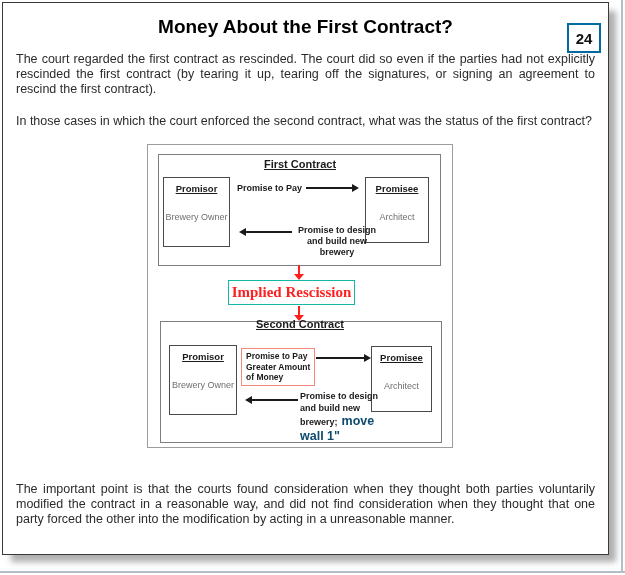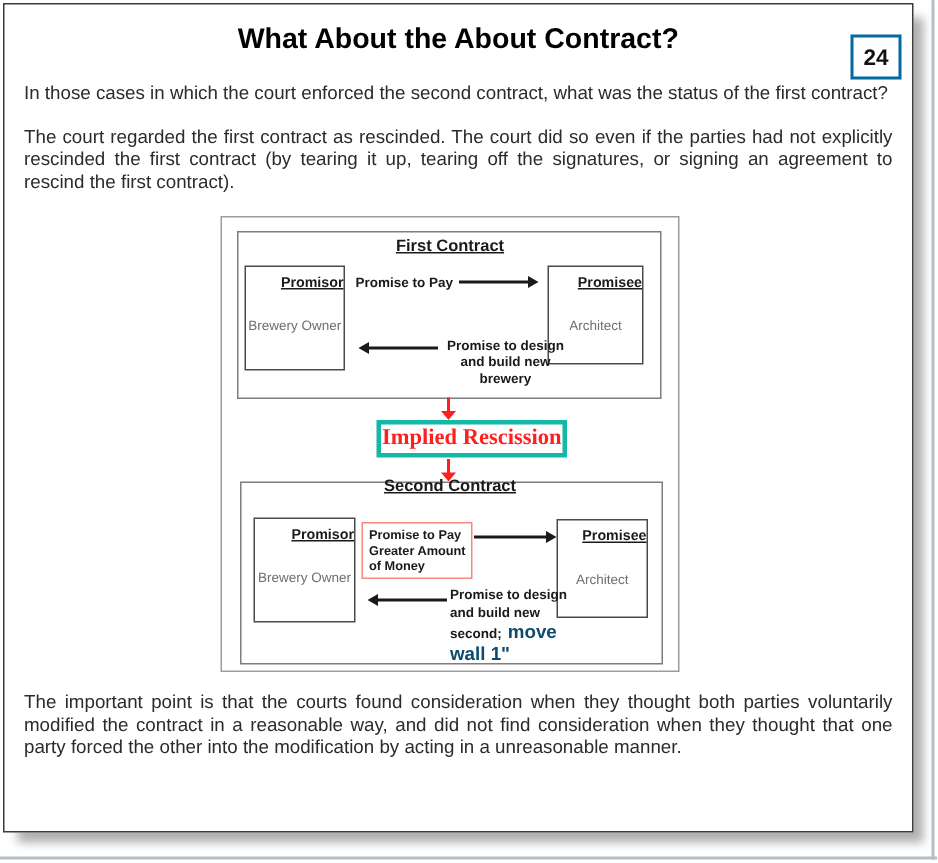--- a/index.html
+++ b/index.html
@@ -13,35 +13,35 @@
         box-shadow:8px 8px 6px -1px rgba(110,110,110,0.55);}
   .content{position:relative;width:100%;height:100%;box-sizing:border-box;padding:0 13px;}
 
   .title{margin:13px 30px 0 30px;text-align:center;font-size:19px;font-weight:bold;color:#000;}
   .page-number{position:absolute;top:7px;right:7px;width:30px;height:26px;border:2px solid #0369a1;
                display:flex;align-items:center;justify-content:center;
                font-size:15px;font-weight:bold;color:#111;background:#fff;}
 
   .para{margin:17px 0 0 0;font-size:12.5px;line-height:15px;color:#2b2b2b;text-align:justify;}
   .para.p2{margin-top:14px;}
-  .para.p3{margin-top:13px;}
+  .para.p3{margin-top:34px;}
 
   
   .diagram{position:relative;width:304px;height:302px;margin:15px 0 0 131px;
            border:1px solid #9c9c9c;background:#fff;}
   .contract-box{position:absolute;border:1px solid #7d7d7d;background:#fff;}
   .fc{left:10px;top:9px;width:281px;height:110px;}
   .sc{left:12px;top:176px;width:280px;height:120px;}
   .contract-title{position:absolute;left:0;right:0;text-align:center;
                   font-size:11px;font-weight:bold;color:#1a1a1a;text-decoration:underline;}
   .fc-title{top:13px;} .sc-title{top:173px;text-decoration:underline;}
 
   .party-box{position:absolute;border:1px solid #4a4a4a;background:#fff;box-sizing:border-box;
              text-align:center;padding-top:5px;}
-  .party-role{font-size:9.5px;font-weight:bold;color:#1a1a1a;text-decoration:underline;text-align:right;}
+  .party-role{font-size:9.5px;font-weight:bold;color:#1a1a1a;text-decoration:underline;}
   .party-name{font-size:9px;color:#6f6f6f;margin-top:18px;}
   .p1or{left:15px;top:32px;width:67px;height:70px;}
   .p1ee{left:217px;top:32px;width:64px;height:66px;}
   .p2or{left:21px;top:200px;width:68px;height:70px;}
   .p2ee{left:223px;top:201px;width:61px;height:66px;}
 
   .hrow{position:absolute;display:flex;align-items:center;}
   .promise-label{font-size:9px;font-weight:bold;color:#1a1a1a;white-space:nowrap;margin-right:4px;}
   .hline{height:2px;background:#1a1a1a;}
   .ah-r{width:0;height:0;border-top:4px solid transparent;border-bottom:4px solid transparent;
@@ -56,47 +56,47 @@
   .red-big{color:#0c4a6e;font-size:12.5px;font-weight:bold;line-height:14px;}
   span.red-big{margin-left:4px;}
 
   .vline{position:absolute;left:150px;width:2px;background:#ff1f1f;}
   .vl1{top:120px;height:10px;} .vl2{top:161px;height:10px;}
   .ah-d{position:absolute;left:146px;width:0;height:0;
         border-left:5px solid transparent;border-right:5px solid transparent;
         border-top:6px solid #ff1f1f;}
   .ad1{top:129px;} .ad2{top:170px;}
 
-  .ir-box{position:absolute;left:103px;top:135px;width:127px;height:25px;box-sizing:border-box;
-          border:3px solid #14b8a6;display:flex;align-items:center;justify-content:center;
+  .ir-box{position:absolute;left:80px;top:135px;width:127px;height:25px;box-sizing:border-box;
+          border:1px solid #14b8a6;display:flex;align-items:center;justify-content:center;
           font-family:"Liberation Serif","DejaVu Serif",serif;
           font-size:15px;font-weight:bold;color:#ff1f1f;background:#fff;}
 
   .red-promise-box{position:absolute;left:93px;top:203px;width:74px;height:38px;box-sizing:border-box;
                    border:1px solid #f5887e;background:#fff;padding:2px 0 0 4px;
                    font-size:8.5px;font-weight:bold;line-height:10.5px;color:#1a1a1a;text-align:left;}
   .arr-ptp{left:89px;top:38px;}
   .arr-r2{left:168px;top:209px;}
   .arr-l1{left:91px;top:83px;}
   .arr-l2{left:97px;top:251px;}
 </style>
 </head>
 <body>
 
 <div class="viewport">
   <div class="page">
     <div class="content">
 
       <div class="page-number">24</div>
 
-      <div class="title">What About the About Contract?</div>
+      <div class="title">Money About the First Contract?</div>
+
+      <p class="para p2">The court regarded the first contract as rescinded.  The court did so even if the parties had not explicitly rescinded the first contract (by tearing it up, tearing off the signatures, or signing an agreement to rescind the first contract).</p>
 
       <p class="para p1">In those cases in which the court enforced the second contract, what was the status of the first contract?</p>
-
-      <p class="para p2">The court regarded the first contract as rescinded.  The court did so even if the parties had not explicitly rescinded the first contract (by tearing it up, tearing off the signatures, or signing an agreement to rescind the first contract).</p>
 
       <div class="diagram">
 
         <div class="contract-box fc"></div>
         <div class="contract-title fc-title">First Contract</div>
 
         <div class="party-box p1or">
           <div class="party-role">Promisor</div>
           <div class="party-name">Brewery Owner</div>
         </div>
@@ -157,21 +157,21 @@
 
         <div class="hrow arr-l2">
           <span class="ah-l"></span>
           <span class="hline" style="width:46px"></span>
         </div>
 
         <div class="return-text-2">
           <div>Promise to design</div>
           <div>and build new</div>
           <div>
-            <span>second;</span><span class="red-big">move</span>
+            <span>brewery;</span><span class="red-big">move</span>
           </div>
           <div class="red-big">wall 1"</div>
         </div>
 
       </div>
 
       <p class="para p3">The important point is that the courts found consideration when they thought both parties voluntarily modified the contract in a reasonable way, and did not find consideration when they thought that one party forced the other into the modification by acting in a unreasonable manner.</p>
 
     </div>
   </div>

